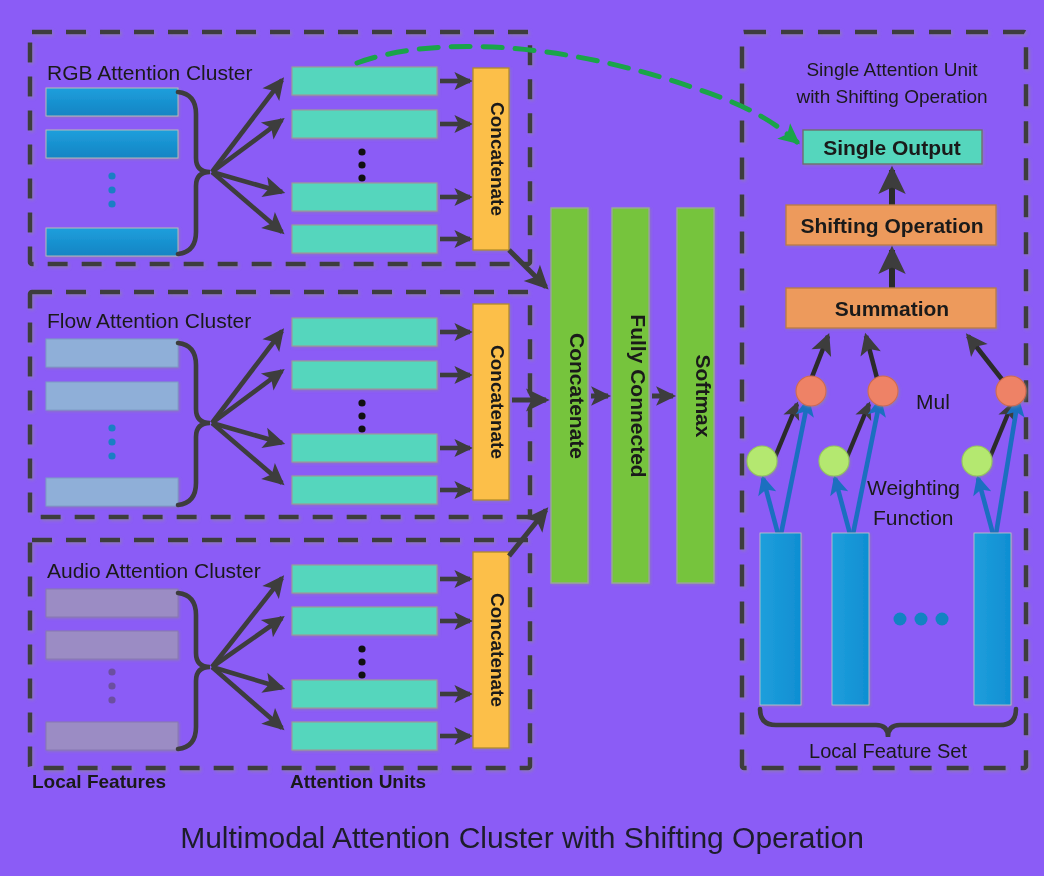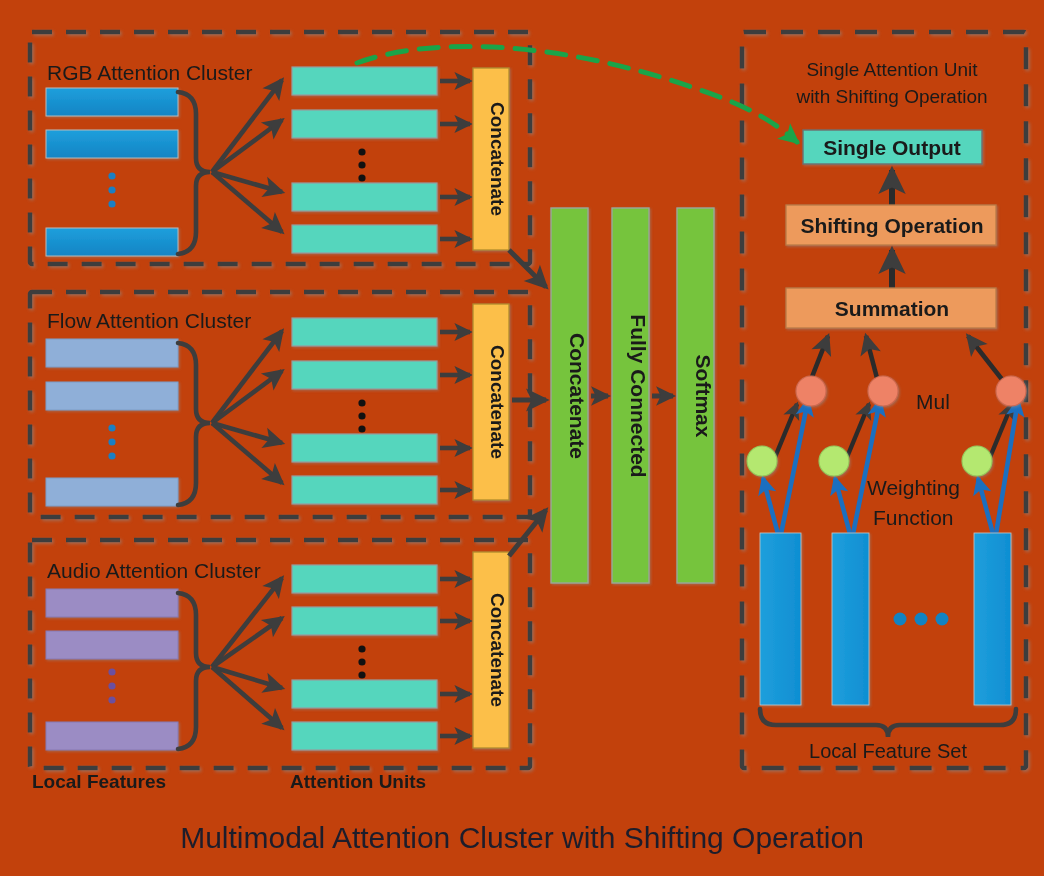--- a/index.html
+++ b/index.html
@@ -1,18 +1,18 @@
 <!DOCTYPE html>
 <html><head>
 <meta charset="utf-8">
 <style>
   html,body{margin:0;padding:0;background:#ffffff;}
   body{width:1044px;height:876px;overflow:hidden;
        font-family:"Liberation Sans","DejaVu Sans",sans-serif;}
-  #stage{position:relative;width:1044px;height:876px;background:#c2410c;}
+  #stage{position:relative;width:1044px;height:876px;background:#8b5cf6;}
   svg#canvas{position:absolute;left:0;top:0;width:1044px;height:876px;}
   .lbl{font-family:"Liberation Sans","DejaVu Sans",sans-serif;fill:#1a1a1a;}
   .boxlbl{font-weight:700;}
   .title{font-size:30px;fill:#1d1d2b;}
 </style>
 </head>
 <body>
 
 <div id="stage">
   <svg id="canvas" viewBox="0 0 1044 876">

